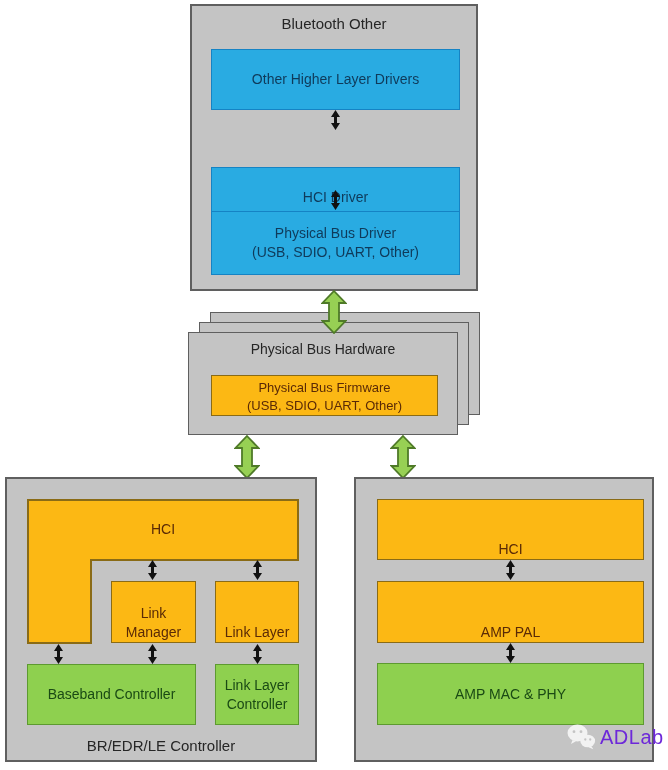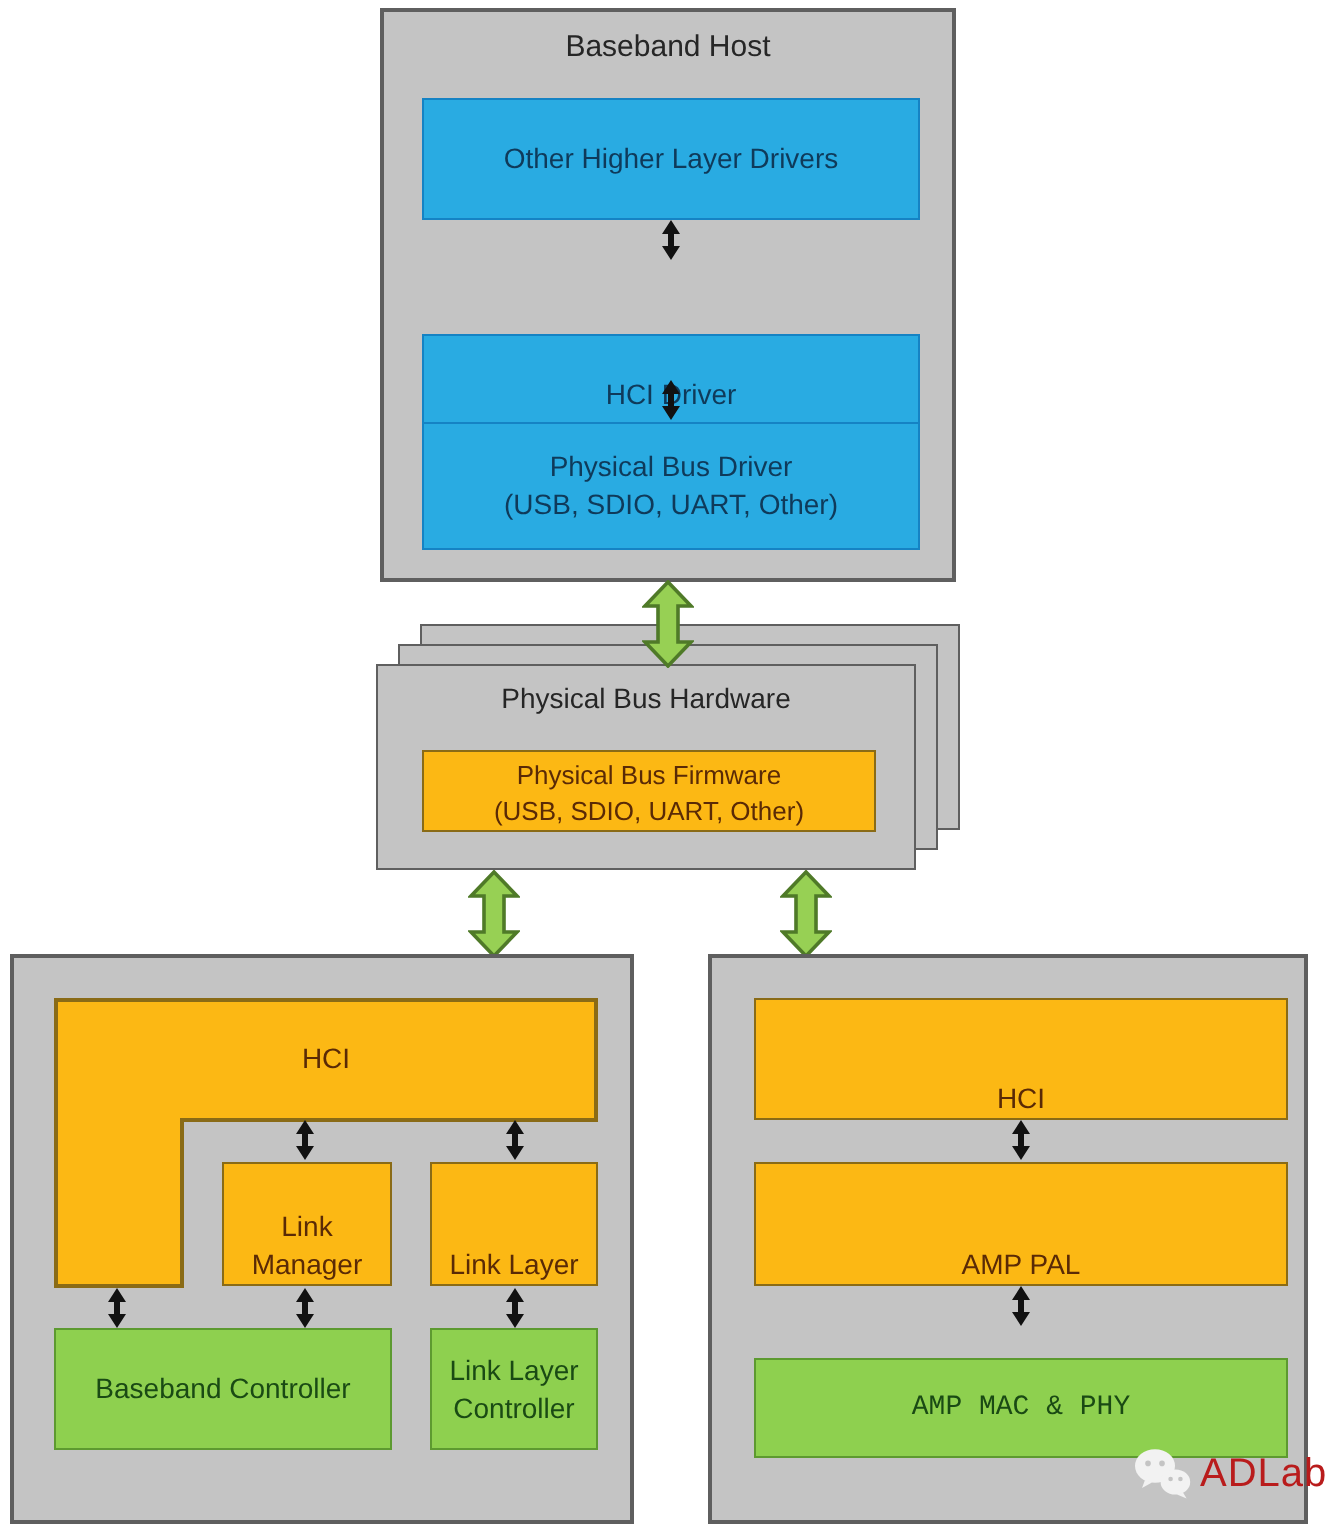--- a/index.html
+++ b/index.html
@@ -37,21 +37,21 @@
   .title{font-size:15px;color:var(--gray-text);text-align:center;}
   .subtitle{font-size:14px;color:var(--gray-text);text-align:center;}
   .varrow,.garrow{display:block;}
 </style>
 </head>
 <body>
 
 <div class="canvas">
 
   <div class="abs panel" style="left:190px;top:4px;width:288px;height:287px;">
-    <div class="abs title" style="left:0;top:9px;width:100%;">Baseband Host</div>
+    <div class="abs title" style="left:0;top:9px;width:100%;">Bluetooth Other</div>
 
     <div class="abs box cyan lbl" style="left:19px;top:43px;width:249px;height:61px;">
       <span>Other Higher Layer Drivers</span>
     </div>
 
     <div class="abs box cyan lbl" style="left:19px;top:124px;width:249px;height:60px;margin-top:37px;">
       <span>HCI Driver</span>
     </div>
 
     <div class="abs box cyan lbl" style="left:19px;top:205px;width:249px;height:64px;">
@@ -131,33 +131,34 @@
     <svg class="abs varrow" style="left:47px;top:165px;" width="9" height="20" viewBox="0 0 9 20">
       <polygon points="4.5,0 9,7 6,7 6,13 9,13 4.5,20 0,13 3,13 3,7 0,7" fill="#111111"></polygon>
     </svg>
     <svg class="abs varrow" style="left:141px;top:165px;" width="9" height="20" viewBox="0 0 9 20">
       <polygon points="4.5,0 9,7 6,7 6,13 9,13 4.5,20 0,13 3,13 3,7 0,7" fill="#111111"></polygon>
     </svg>
     <svg class="abs varrow" style="left:246px;top:165px;" width="9" height="20" viewBox="0 0 9 20">
       <polygon points="4.5,0 9,7 6,7 6,13 9,13 4.5,20 0,13 3,13 3,7 0,7" fill="#111111"></polygon>
     </svg>
 
+    <div class="abs title" style="left:0;top:258px;width:100%;">BR/EDR/LE Controller</div>
   </div>
 
   <div class="abs panel" style="left:354px;top:477px;width:300px;height:285px;">
 
     <div class="abs box orange lbl" style="left:21px;top:20px;width:267px;height:61px;">
       <span>HCI</span>
     </div>
 
     <div class="abs box orange lbl" style="left:21px;top:102px;width:267px;height:62px;">
       <span>AMP PAL</span>
     </div>
 
-    <div class="abs box greenbox lbl" style="left:21px;top:200px;width:267px;height:50px;font-family:Liberation Mono, monospace;">
+    <div class="abs box greenbox lbl" style="left:21px;top:184px;width:267px;height:62px;">
       <span>AMP MAC &amp; PHY</span>
     </div>
 
     <svg class="abs varrow" style="left:150px;top:81px;" width="9" height="20" viewBox="0 0 9 20">
       <polygon points="4.5,0 9,7 6,7 6,13 9,13 4.5,20 0,13 3,13 3,7 0,7" fill="#111111"></polygon>
     </svg>
     <svg class="abs varrow" style="left:150px;top:164px;" width="9" height="20" viewBox="0 0 9 20">
       <polygon points="4.5,0 9,7 6,7 6,13 9,13 4.5,20 0,13 3,13 3,7 0,7" fill="#111111"></polygon>
     </svg>
 
@@ -167,16 +168,16 @@
     <svg width="30" height="28" viewBox="0 0 30 28">
       <ellipse cx="11.5" cy="10" rx="10" ry="8.4" fill="#f2f2f2"></ellipse>
       <path d="M6.5 17 L5 21 L10 18.2 Z" fill="#f2f2f2"></path>
       <ellipse cx="21.7" cy="18" rx="7.4" ry="6.3" fill="#f2f2f2"></ellipse>
       <path d="M25.5 23.2 L27.3 26.3 L22.5 24.2 Z" fill="#f2f2f2"></path>
       <circle cx="8" cy="8.7" r="1.4" fill="#c4c4c4"></circle>
       <circle cx="15" cy="8.7" r="1.4" fill="#c4c4c4"></circle>
       <circle cx="19.3" cy="16.5" r="1.15" fill="#c4c4c4"></circle>
       <circle cx="24.2" cy="16.5" r="1.15" fill="#c4c4c4"></circle>
     </svg>
-    <span style="font-size:20px;color:#b91c1c;letter-spacing:0.5px;">ADLab</span>
+    <span style="font-size:20px;color:#6d28d9;letter-spacing:0.5px;">ADLab</span>
   </div>
 
 </div>
 
 </body></html>

